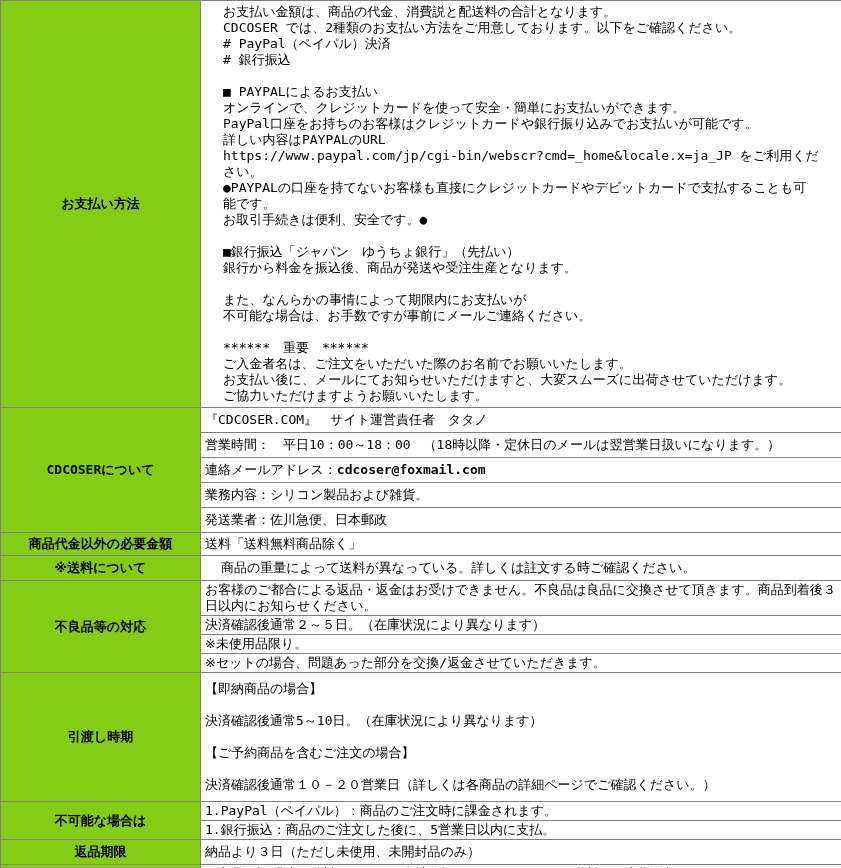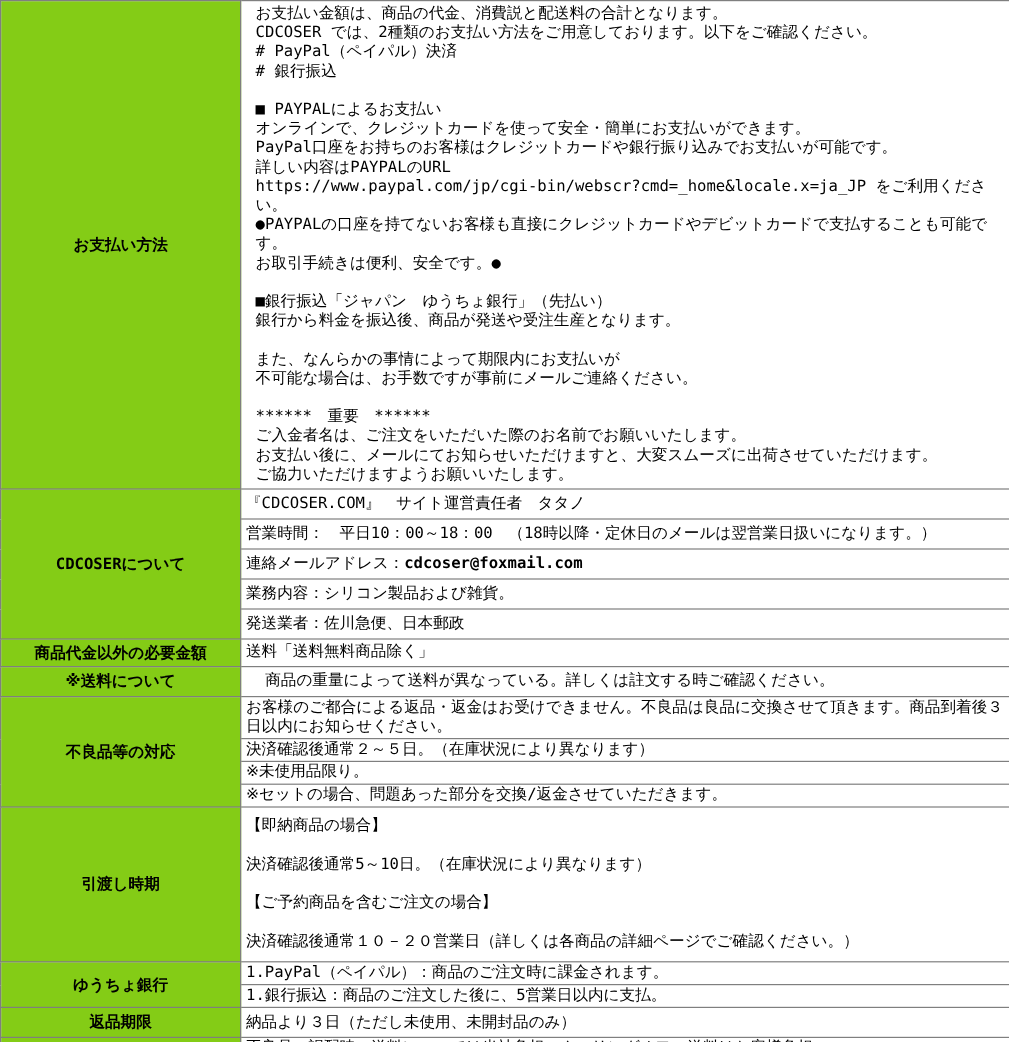--- a/index.html
+++ b/index.html
@@ -29,21 +29,21 @@
   td.content {
     vertical-align: top;
     padding: 1px 4px;
   }
   .line {
     min-height: 16px;
     line-height: 16px;
     word-break: break-all;
   }
   
-  tr.r0 td.content { padding: 3px 12px; }
+  tr.r0 td.content { padding: 3px 22px; }
   tr.r1 td.content { padding: 4px 4px; }   
   tr.r2 td.content { padding: 3px 4px; }
   tr.r3 td.content { padding: 4px 20px; }
   tr.r4 td.content { padding: 1px 4px; margin-top: 15px; }
   tr.r5 td.content { padding: 8px 4px; }   
   tr.r6 td.content { padding: 1px 4px; }
   tr.r7 td.content { padding: 4px 4px; font-family: Liberation Serif, serif; }
   tr.r8 td.content { padding: 1px 4px; }
   .bold { font-weight: bold; }
 </style>
@@ -150,21 +150,21 @@
             <div class="line">【即納商品の場合】</div>
             <div class="line"></div>
             <div class="line">決済確認後通常5～10日。（在庫状況により異なります）</div>
             <div class="line"></div>
             <div class="line">【ご予約商品を含むご注文の場合】</div>
             <div class="line"></div>
             <div class="line">決済確認後通常１０－２０営業日（詳しくは各商品の詳細ページでご確認ください。）</div>
           </td>
         </tr>
         <tr class="r6">
-          <td class="label" rowspan="2">ゆうちょ銀行</td>
+          <td class="label" rowspan="2">不可能な場合は</td>
           <td class="content">
             <div class="line">1.PayPal（ペイパル）：商品のご注文時に課金されます。</div>
           </td>
         </tr>
         <tr class="r6">
           <td class="content">
             <div class="line">1.銀行振込：商品のご注文した後に、5営業日以内に支払。</div>
           </td>
         </tr>
         <tr class="r7">

